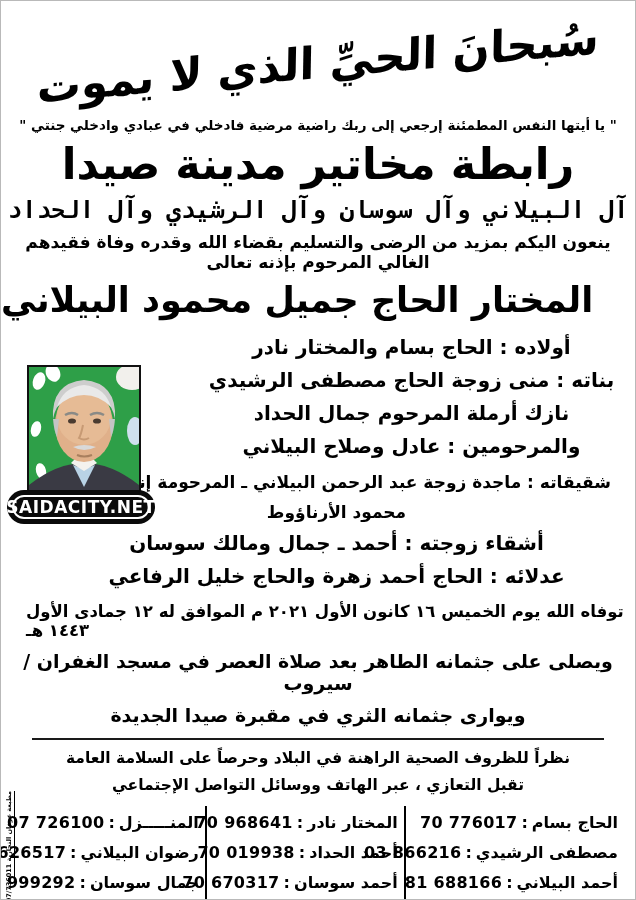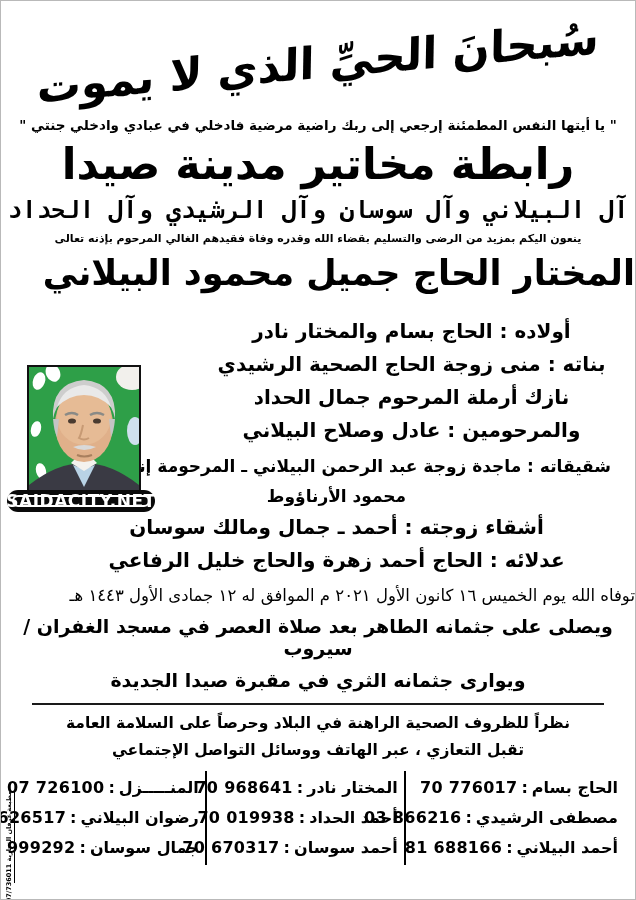--- a/index.html
+++ b/index.html
@@ -11,43 +11,43 @@
     overflow:hidden; color:#000; direction:rtl;
   }
   .callig{
     margin-top:10px; height:104px; display:flex; align-items:center; justify-content:center;
     font-size:44px; font-weight:900; letter-spacing:-1px;
     transform:rotate(-5deg) skewX(-6deg); line-height:1;
   }
   .quote{ text-align:center; font-size:13.5px; font-weight:bold; margin-top:2px; }
   .org{ text-align:center; font-size:43px; font-weight:900; line-height:1.25; margin-top:5px; letter-spacing:-1px;}
   .families{ text-align:center; font-size:24px; font-weight:900; margin-top:4px;font-family:Liberation Mono, monospace; }
-  .announce{ text-align:center; font-size:11px; font-weight:bold; margin-top:7px; }
-  .name{ text-align:right; font-size:35px; font-weight:900; margin-top:8px; letter-spacing:-1px;}
+  .announce{ text-align:center; font-size:17px; font-weight:bold; margin-top:7px; }
+  .name{ text-align:left; font-size:35px; font-weight:900; margin-top:8px; letter-spacing:-1px;}
 
   .photo{
     position:absolute; left:26px; top:364px; width:114px; height:138px;
     border:2px solid #111; background:#2e9f48;
   }
   .photo svg{ display:block; width:100%; height:100%; }
   .stamp{
-    position:absolute; left:7px; top:490px; width:146px; height:20px;
+    position:absolute; left:7px; top:490px; width:146px; height:32px;
     background:#0a0a0a; border-radius:18px; display:flex; align-items:center; justify-content:center;
     box-shadow:0 0 0 1px #0a0a0a;
   }
   .stamp::before{
     content:""; position:absolute; inset:4px; border:2px solid #fff; border-radius:13px;
   }
   .stamp span{ position:relative; color:#fff; font-weight:900; font-size:17px; letter-spacing:.5px; direction:ltr; }
 
-  .lines{ margin-top:22px;padding-left:37px; }
+  .lines{ margin-top:11px;padding-left:37px; }
   .bl{ text-align:center; font-size:20px; font-weight:900; line-height:33px; }
   .bl.indent{ margin-left:150px; }
   .bl.small{ font-size:17px; line-height:30px; margin-top:4px; }
-  .dateline{ text-align:right; font-size:16.5px; font-weight:400; margin-top:9px; }
+  .dateline{ text-align:left; font-size:16.5px; font-weight:700; margin-top:9px;padding-left:25px; }
   .funeral{ text-align:center; font-size:19px; font-weight:700; margin-top:10px; }
   .divider{ width:572px; height:2px; background:#1a1a1a; border:0; margin:12px auto 0 auto; }
   .note{ text-align:center; font-size:15.5px; font-weight:900; margin-top:9px; }
 
   .contacts{
     direction:rtl; width:612px; margin:12px auto 0 auto;
     display:grid; grid-template-columns:36% 32.5% 31.5%;
   }
   .ccol{ padding:2px 6px; }
   .ccol:nth-child(1), .ccol:nth-child(2){ border-left:2px solid #000; }
@@ -103,21 +103,21 @@
       <path d="M48,88 Q55,91 63,88" stroke="#a87f5e" stroke-width="2" fill="none"></path>
     </svg>
   </div>
 
   <div class="stamp">
     <span>SAIDACITY.NET</span>
   </div>
 
   <div class="lines">
     <div class="bl indent">أولاده : الحاج بسام والمختار نادر</div>
-    <div class="bl indent">بناته : منى زوجة الحاج الصحية الرشيدي</div>
+    <div class="bl indent">بناته : منى زوجة الحاج مصطفى الرشيدي</div>
     <div class="bl indent">نازك أرملة المرحوم جمال الحداد</div>
     <div class="bl indent">والمرحومين : عادل وصلاح البيلاني</div>
     <div class="bl small">شقيقاته : ماجدة زوجة عبد الرحمن البيلاني ـ المرحومة إنعام زوجة محمود الأرناؤوط</div>
     <div class="bl">أشقاء زوجته : أحمد ـ جمال ومالك سوسان</div>
     <div class="bl">عدلائه : الحاج أحمد زهرة والحاج خليل الرفاعي</div>
   </div>
 
   <div class="dateline">توفاه الله يوم الخميس ١٦ كانون الأول ٢٠٢١ م الموافق له ١٢ جمادى الأول ١٤٤٣ هـ</div>
   <div class="funeral">ويصلى على جثمانه الطاهر بعد صلاة العصر في مسجد الغفران / سيروب</div>
   <div class="funeral">ويوارى جثمانه الثري في مقبرة صيدا الجديدة</div>

